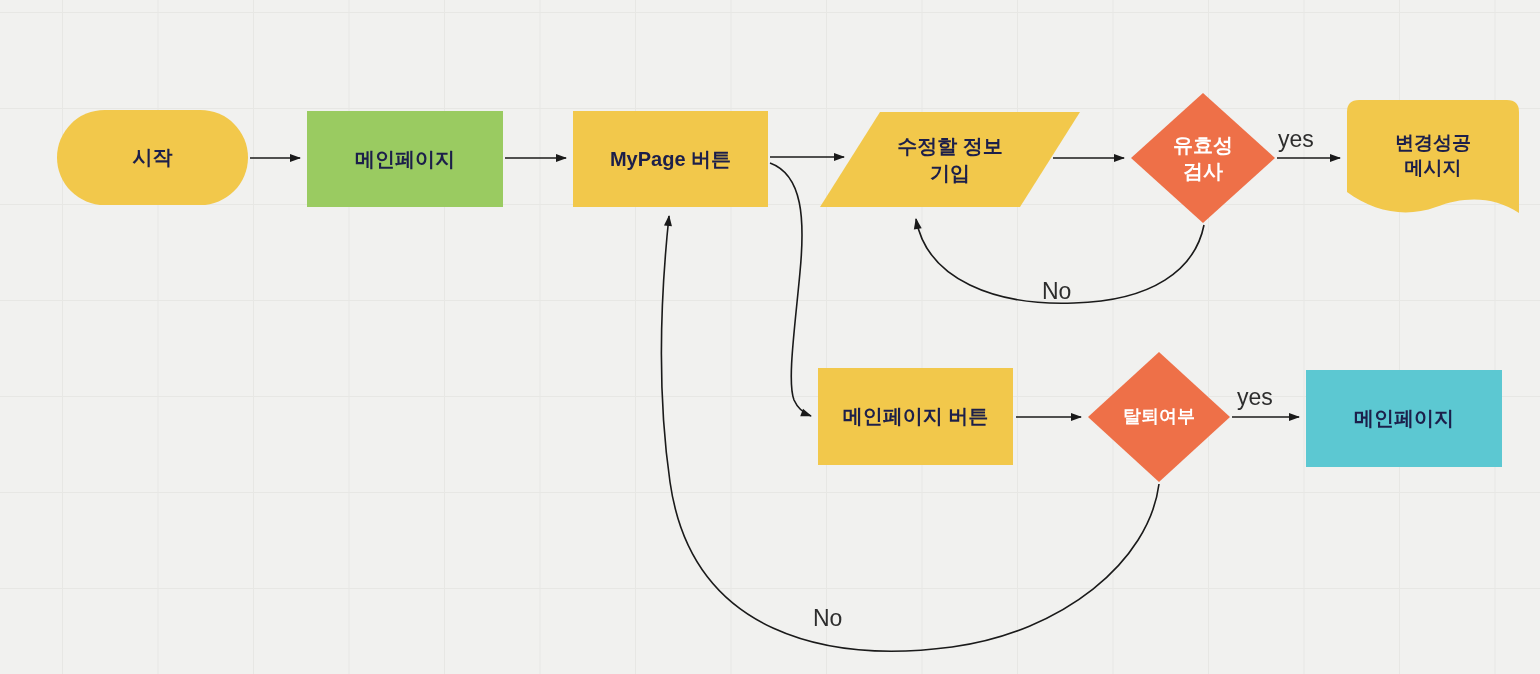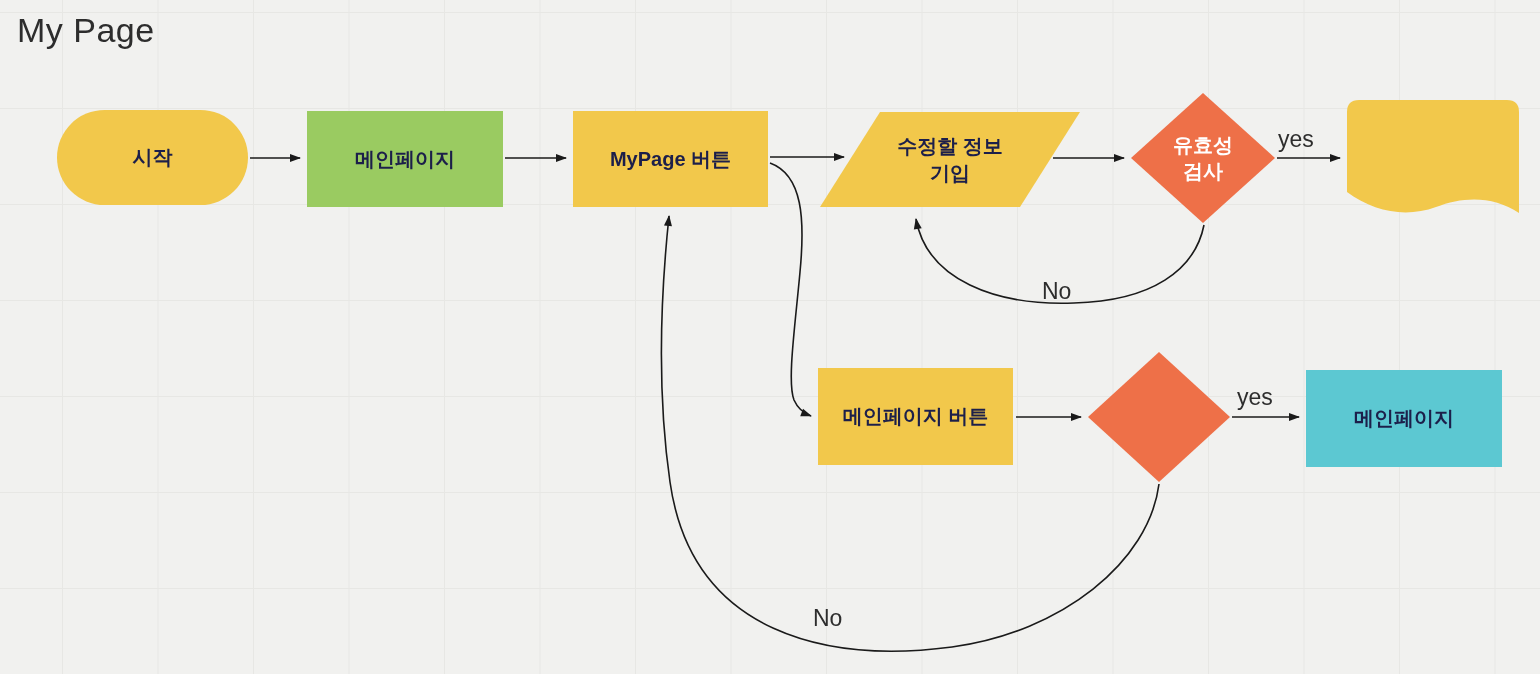--- a/index.html
+++ b/index.html
@@ -68,21 +68,20 @@
     <rect x="573" y="111" width="195" height="96" fill="#F2C84B"></rect>
     <polygon points="880,112 1080,112 1020,207 820,207" fill="#F2C84B"></polygon>
     <polygon points="1203,93 1275,158 1203,223 1131,158" fill="#EE7048"></polygon>
     <path d="M 1347,112 Q 1347,100 1359,100 L 1507,100 Q 1519,100 1519,112 L 1519,213
              C 1494,196 1464,196 1436,207 C 1406,218 1374,212 1347,192 Z" fill="#F2C84B"></path>
     <rect x="818" y="368" width="195" height="97" fill="#F2C84B"></rect>
     <polygon points="1159,352 1230,417 1159,482 1088,417" fill="#EE7048"></polygon>
     <rect x="1306" y="370" width="196" height="97" fill="#5CC8D2"></rect>
   </svg>
 
-  <div class="page-title">My Page</div>
 
   <div class="node-label" style="left:57px; top:110px; width:191px; height:95px;">
     <span>시작</span>
   </div>
 
   <div class="node-label" style="left:307px; top:111px; width:196px; height:96px;">
     <span>메인페이지</span>
   </div>
 
   <div class="node-label" style="left:573px; top:111px; width:195px; height:96px;">
@@ -92,25 +91,32 @@
   <div class="node-label" style="left:850px; top:112px; width:200px; height:95px;">
     <span>수정할 정보</span>
     <span>기입</span>
   </div>
 
   <div class="node-label white" style="left:1131px; top:93px; width:144px; height:130px;">
     <span>유효성</span>
     <span>검사</span>
   </div>
 
+  <div class="node-label" style="left:1355px; top:108px; width:156px; height:94px; font-size:19px;">
+    <span>변경성공</span>
+    <span>메시지</span>
+  </div>
 
   <div class="node-label" style="left:818px; top:368px; width:195px; height:97px;">
     <span>메인페이지 버튼</span>
   </div>
 
+  <div class="node-label white small" style="left:1088px; top:352px; width:142px; height:130px;">
+    <span>탈퇴여부</span>
+  </div>
 
   <div class="node-label" style="left:1306px; top:370px; width:196px; height:97px;">
     <span>메인페이지</span>
   </div>
 
   <div class="edge-label" style="left:1278px; top:126px;">yes</div>
   <div class="edge-label" style="left:1042px; top:278px;">No</div>
   <div class="edge-label" style="left:1237px; top:384px;">yes</div>
   <div class="edge-label" style="left:813px; top:605px;">No</div>
 

